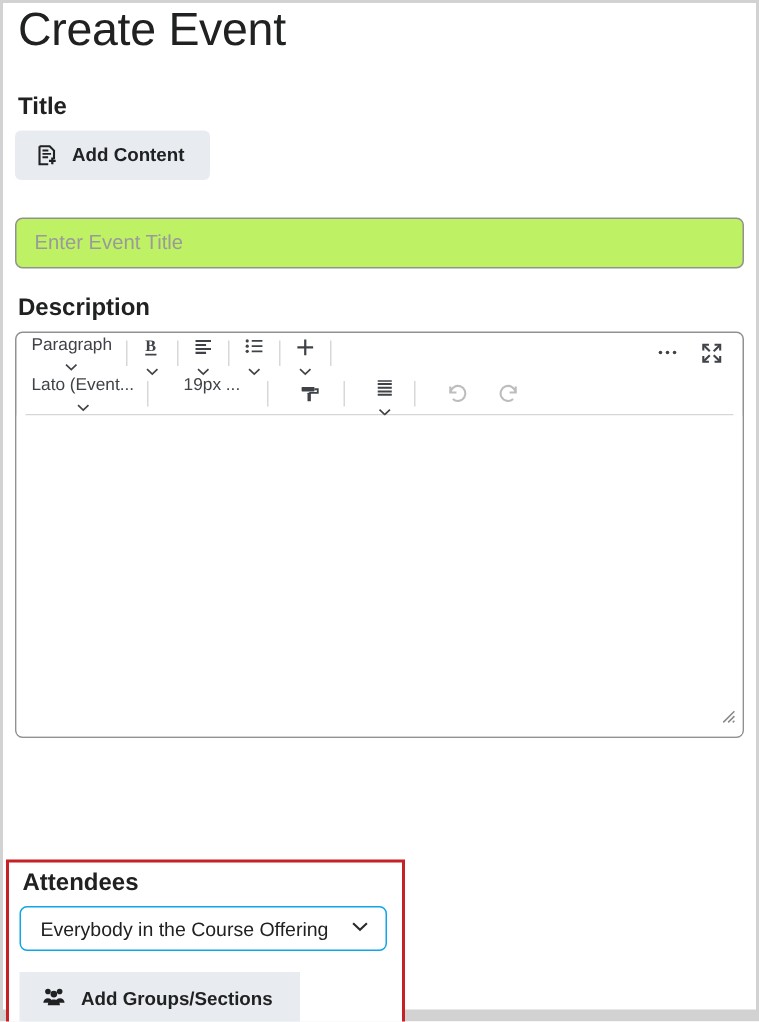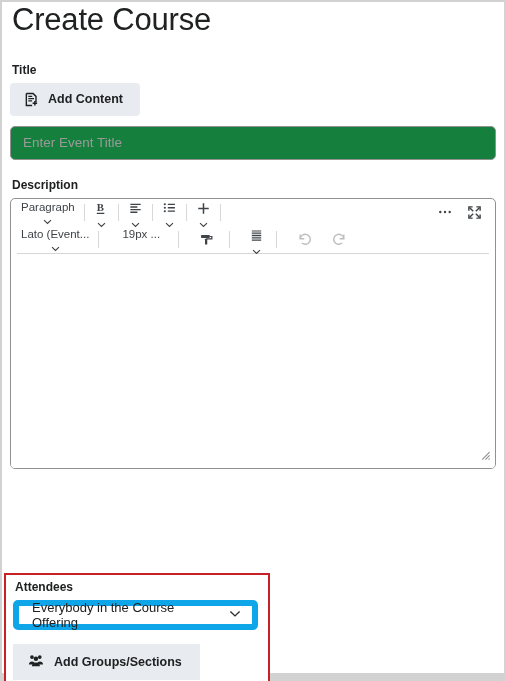--- a/index.html
+++ b/index.html
@@ -55,21 +55,21 @@
     background: #e8883a;
     flex: 0 0 auto;
   }
   .course-name {
     font-size: 14.5px;
     color: #2b2b2b;
   }
 
   
   .field-label {
-    font-size: 12px;
+    font-size: 16px;
     font-weight: 700;
     color: #202122;
     margin: 0 0 6px 2px;
   }
 
   .title-block { margin-top: 26px; }
 
   
   .ghost-btn {
     display: inline-flex;
@@ -86,25 +86,25 @@
     font-family: "Liberation Sans", sans-serif;
     justify-content: flex-end;
   }
   .ghost-btn svg { display: block; }
 
   
   .text-input {
     display: block;
     width: 100%;
     height: 34px;
-    margin-top: 10px;
+    margin-top: 25px;
     padding: 0 12px;
     border: 1px solid #919191;
     border-radius: 5px;
-    background: #15803d;
+    background: #bef264;
     font-size: 13.5px;
     color: #202122;
     font-family: "Liberation Sans", sans-serif;
     outline: none;
   }
   .text-input::placeholder { color: #9a9a9a; }
 
   
   .desc-block { margin-top: 18px; }
   .editor {
@@ -191,21 +191,21 @@
     padding: 5px 0 0 7px;
   }
   .select-box {
     position: relative;
     display: flex;
     align-items: center;
     width: 245px;
     height: 30px;
     margin-top: 6px;
     padding: 0 30px 0 13px;
-    border: 6px solid #0ea5e9;
+    border: 1px solid #0ea5e9;
     border-radius: 5px;
     background: #fff;
     font-size: 13px;
     color: #202122;
     cursor: pointer;
     font-family: "Liberation Sans", sans-serif;
   }
   .select-chev {
     position: absolute;
     right: 10px;
@@ -228,21 +228,21 @@
     cursor: pointer;
     font-family: "Liberation Sans", sans-serif;
   }
 </style>
 </head>
 <body>
 
 <div class="page-frame">
   <div class="page-inner">
 
-    <h1 class="page-title">Create Course</h1>
+    <h1 class="page-title">Create Event</h1>
 
 
     <div class="title-block">
       <div class="field-label">Title</div>
 
       <button class="ghost-btn">
         <span>
           <svg width="15" height="15" viewBox="0 0 16 16" fill="none" aria-hidden="true">
             <path d="M2.5 1.6h7.2l3.1 3.1v6.1" stroke="#202122" stroke-width="1.5" fill="none"></path>
             <path d="M2.5 1.6v12.8h6.2" stroke="#202122" stroke-width="1.5" fill="none"></path>

